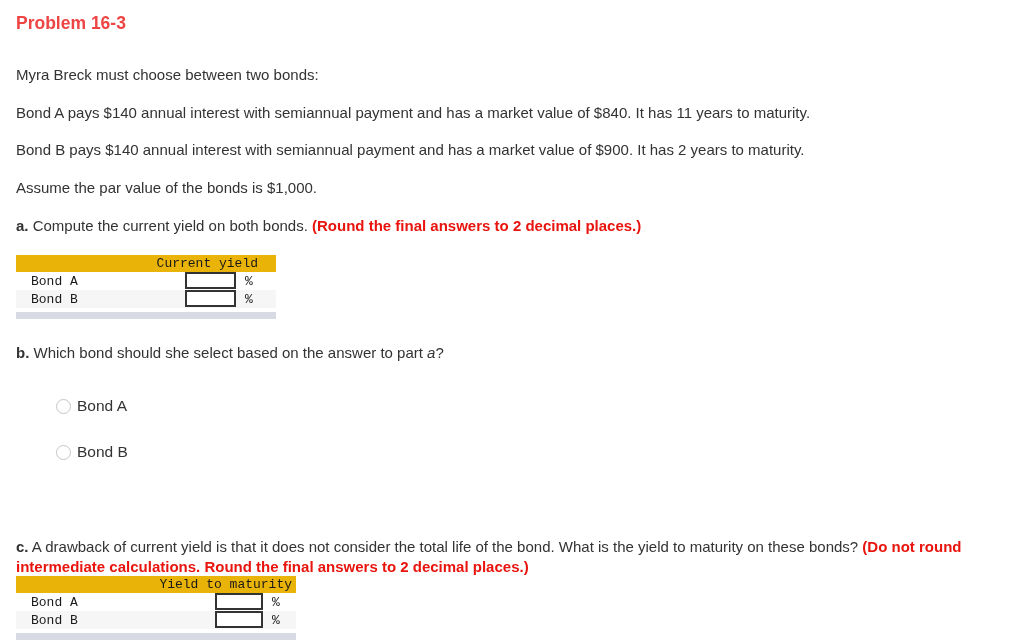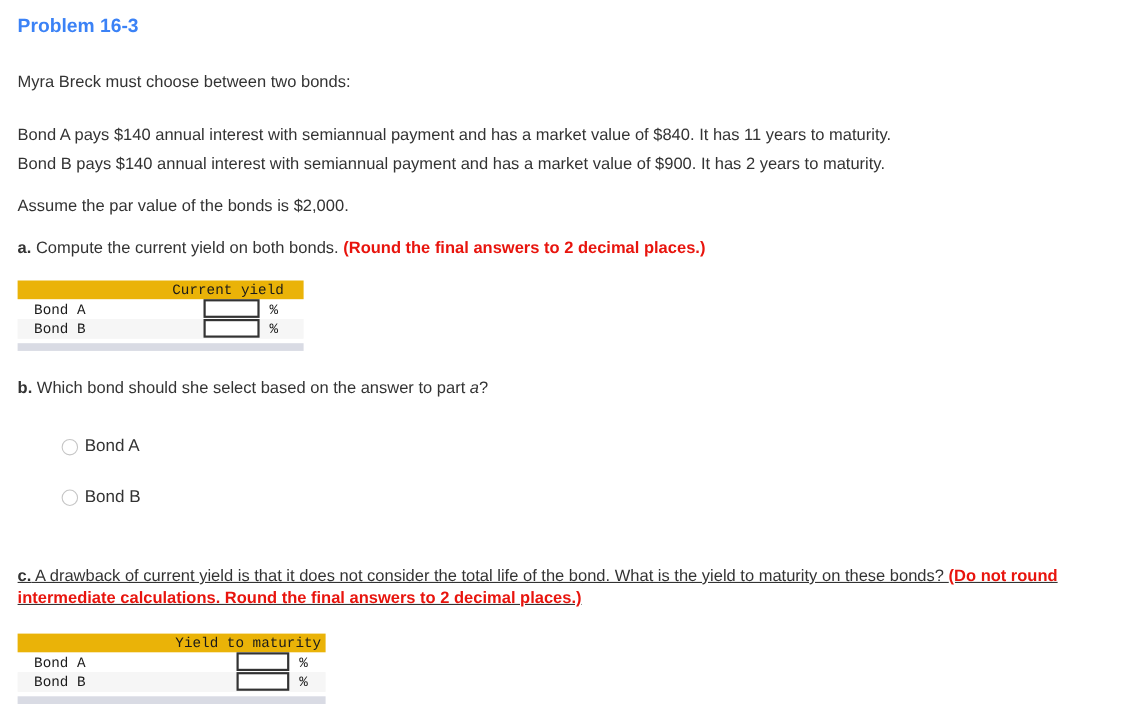--- a/index.html
+++ b/index.html
@@ -11,36 +11,36 @@
     background: #ffffff;
     font-family: "Liberation Sans", sans-serif;
     color: #333333;
     overflow: hidden;
   }
   .abs { position: absolute; left: 16px; }
   .title {
     top: 12px;
     font-size: 17.5px;
     font-weight: bold;
-    color: #3b82f6;
+    color: #ef4444;
     line-height: 22px;
   }
   .body-text {
     font-size: 15px;
     line-height: 20px;
     color: #333333;
     width: 995px;
   }
   .p1 { top: 65px; }
-  .p2 { top: 113px; }
+  .p2 { top: 103px; }
   .p3 { top: 140px; }
   .p4 { top: 178px; }
   .part-a { top: 216px; }
   .part-b { top: 343px; }
-  .part-c { top: 514px; text-decoration: underline; }
+  .part-c { top: 537px; }
   .bold { font-weight: bold; }
   .red  { font-weight: bold; color: #e8140d; }
   .ital { font-style: italic; }
 
   
   .answer-table {
     position: absolute;
     left: 16px;
     font-family: "Liberation Mono", "DejaVu Sans Mono", monospace;
     font-size: 13px;
@@ -117,21 +117,21 @@
 </head>
 <body>
 
 <div class="page">
 
   <h1 class="abs title">Problem 16-3</h1>
 
   <p class="abs body-text p1">Myra Breck must choose between two bonds:</p>
   <p class="abs body-text p2">Bond A pays $140 annual interest with semiannual payment and has a market value of $840. It has 11 years to maturity.</p>
   <p class="abs body-text p3">Bond B pays $140 annual interest with semiannual payment and has a market value of $900. It has 2 years to maturity.</p>
-  <p class="abs body-text p4">Assume the par value of the bonds is $2,000.</p>
+  <p class="abs body-text p4">Assume the par value of the bonds is $1,000.</p>
 
   <p class="abs body-text part-a"><span class="bold">a.</span><span> Compute the current yield on both bonds. </span><span class="red">(Round the final answers to 2 decimal places.)</span></p>
 
   <div class="answer-table tbl-a">
     <div class="tbl-header">Current yield</div>
     <div class="tbl-row">
       <span class="tbl-label">Bond A</span>
       <input class="tbl-input" type="text" value="" style="">
       <span class="tbl-unit">%</span>
     </div>

